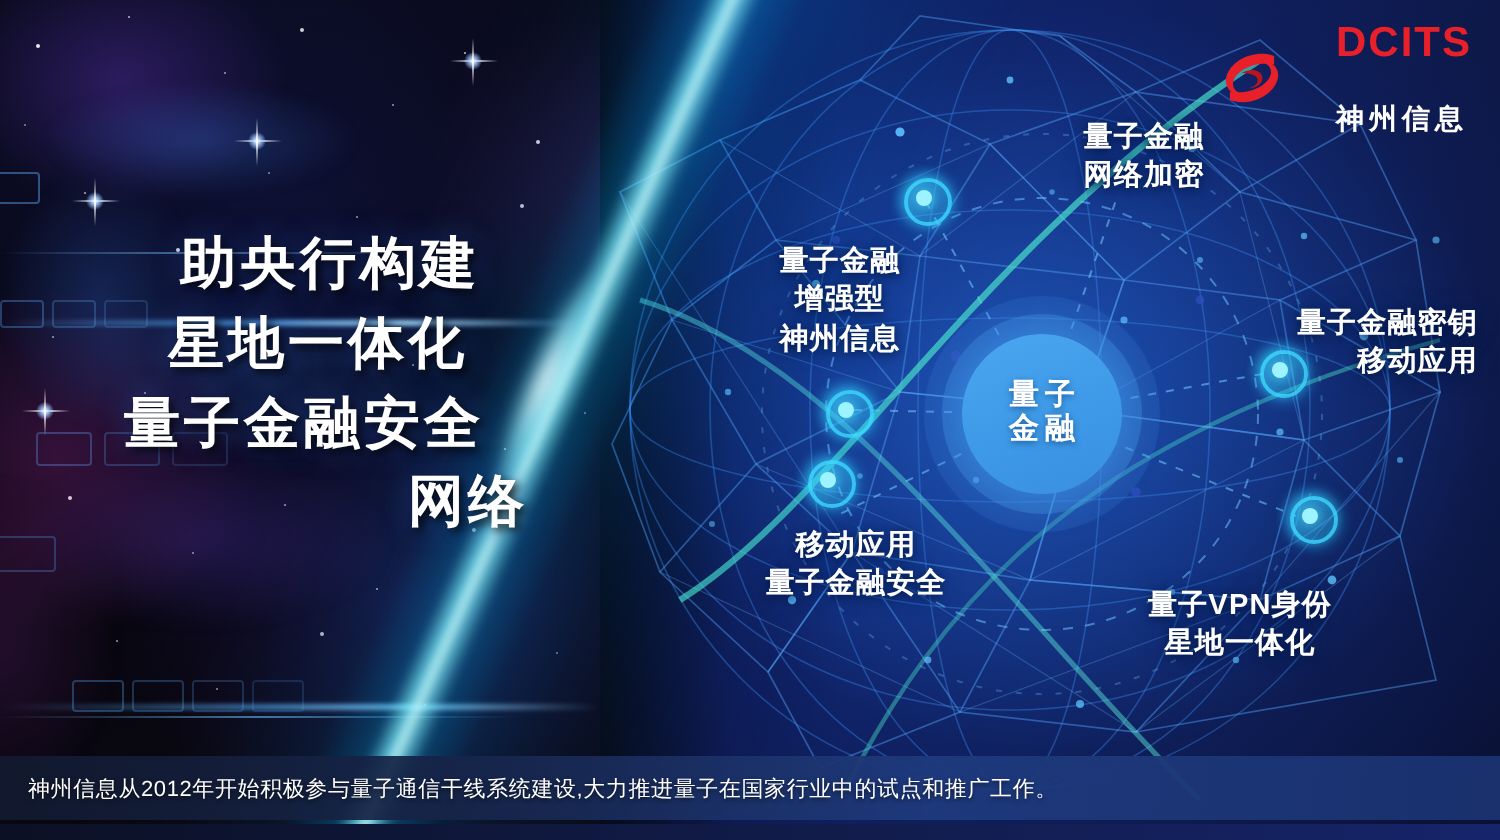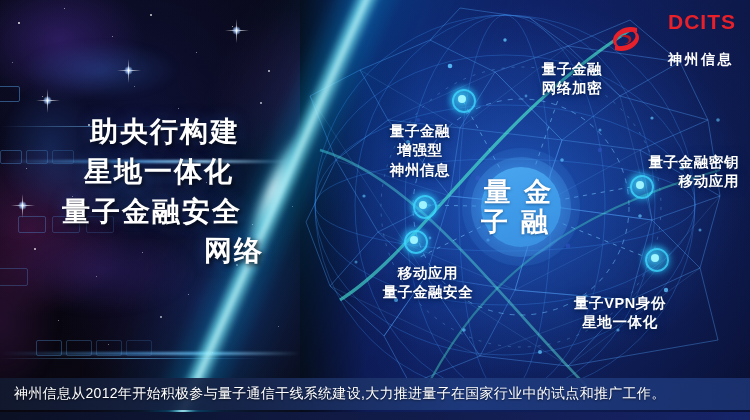--- a/index.html
+++ b/index.html
@@ -117,22 +117,22 @@
   
   .hub{position:absolute;left:462px;top:148px;width:118px;height:118px;}
   .hub .h3{position:absolute;left:0;top:0;width:118px;height:118px;border-radius:50%;
     background:rgba(60,130,220,.20);}
   .hub .h2{position:absolute;left:9px;top:9px;width:100px;height:100px;border-radius:50%;
     background:rgba(70,150,230,.34);}
   .hub .h1{position:absolute;left:19px;top:19px;width:80px;height:80px;border-radius:50%;
     background:linear-gradient(160deg,#4aa6ef 0%,#3e9ae8 55%,#3a8fe0 100%);
     box-shadow:0 0 18px rgba(60,160,245,.55);}
   .hub .htxt{position:absolute;left:19px;top:19px;width:80px;height:80px;
-    display:flex;flex-direction:row;align-items:center;justify-content:center;
-    color:#fff;font-weight:bold;font-size:27px;line-height:1.12;letter-spacing:3px;
+    display:flex;flex-direction:column;align-items:center;justify-content:center;
+    color:#fff;font-weight:bold;font-size:15px;line-height:1.12;letter-spacing:3px;
     text-shadow:0 1px 3px rgba(0,40,90,.55);}
   .hub .htxt span{display:block;text-indent:3px;}
 
   
   .lab{position:absolute;color:#fff;font-size:14.5px;line-height:1.34;font-weight:bold;
     text-align:center;white-space:nowrap;letter-spacing:.6px;
     text-shadow:0 1px 4px rgba(0,20,60,.85),0 0 10px rgba(0,40,100,.6);}
 
   
   .headline{position:absolute;left:0;top:112px;width:320px;}
@@ -150,21 +150,21 @@
   .logo .mark{width:34px;height:34px;position:relative;flex:0 0 auto;}
   .logo .words{display:flex;flex-direction:column;line-height:1;}
   .logo .en{color:#e8202a;font-size:21px;font-weight:bold;letter-spacing:1px;}
   .logo .cn{color:#fff;font-size:14px;font-weight:bold;letter-spacing:2.5px;margin-top:20px;}
 
   
   .capwrap{position:absolute;left:0;bottom:0;width:750px;height:46px;}
   .capbar{position:absolute;left:0;top:4px;width:750px;height:32px;
     background:linear-gradient(90deg,rgba(18,26,48,.92) 0%,rgba(22,36,72,.92) 30%,rgba(30,58,125,.95) 62%,rgba(26,50,112,.95) 100%);
     display:flex;align-items:center;}
-  .capbar .txt{color:#fff;font-size:14px;letter-spacing:.3px;padding-left:14px;white-space:nowrap;
+  .capbar .txt{color:#fff;font-size:11px;letter-spacing:.3px;padding-left:14px;white-space:nowrap;
     text-shadow:0 1px 2px rgba(0,0,0,.6);}
   .capedge{position:absolute;left:0;bottom:0;width:750px;height:8px;
     background:linear-gradient(90deg,#0b1024 0%,#101a44 45%,#16246a 100%);}
 </style>
 </head>
 <body>
 
 <div id="stage">
 
   <div class="left-bg"></div>

